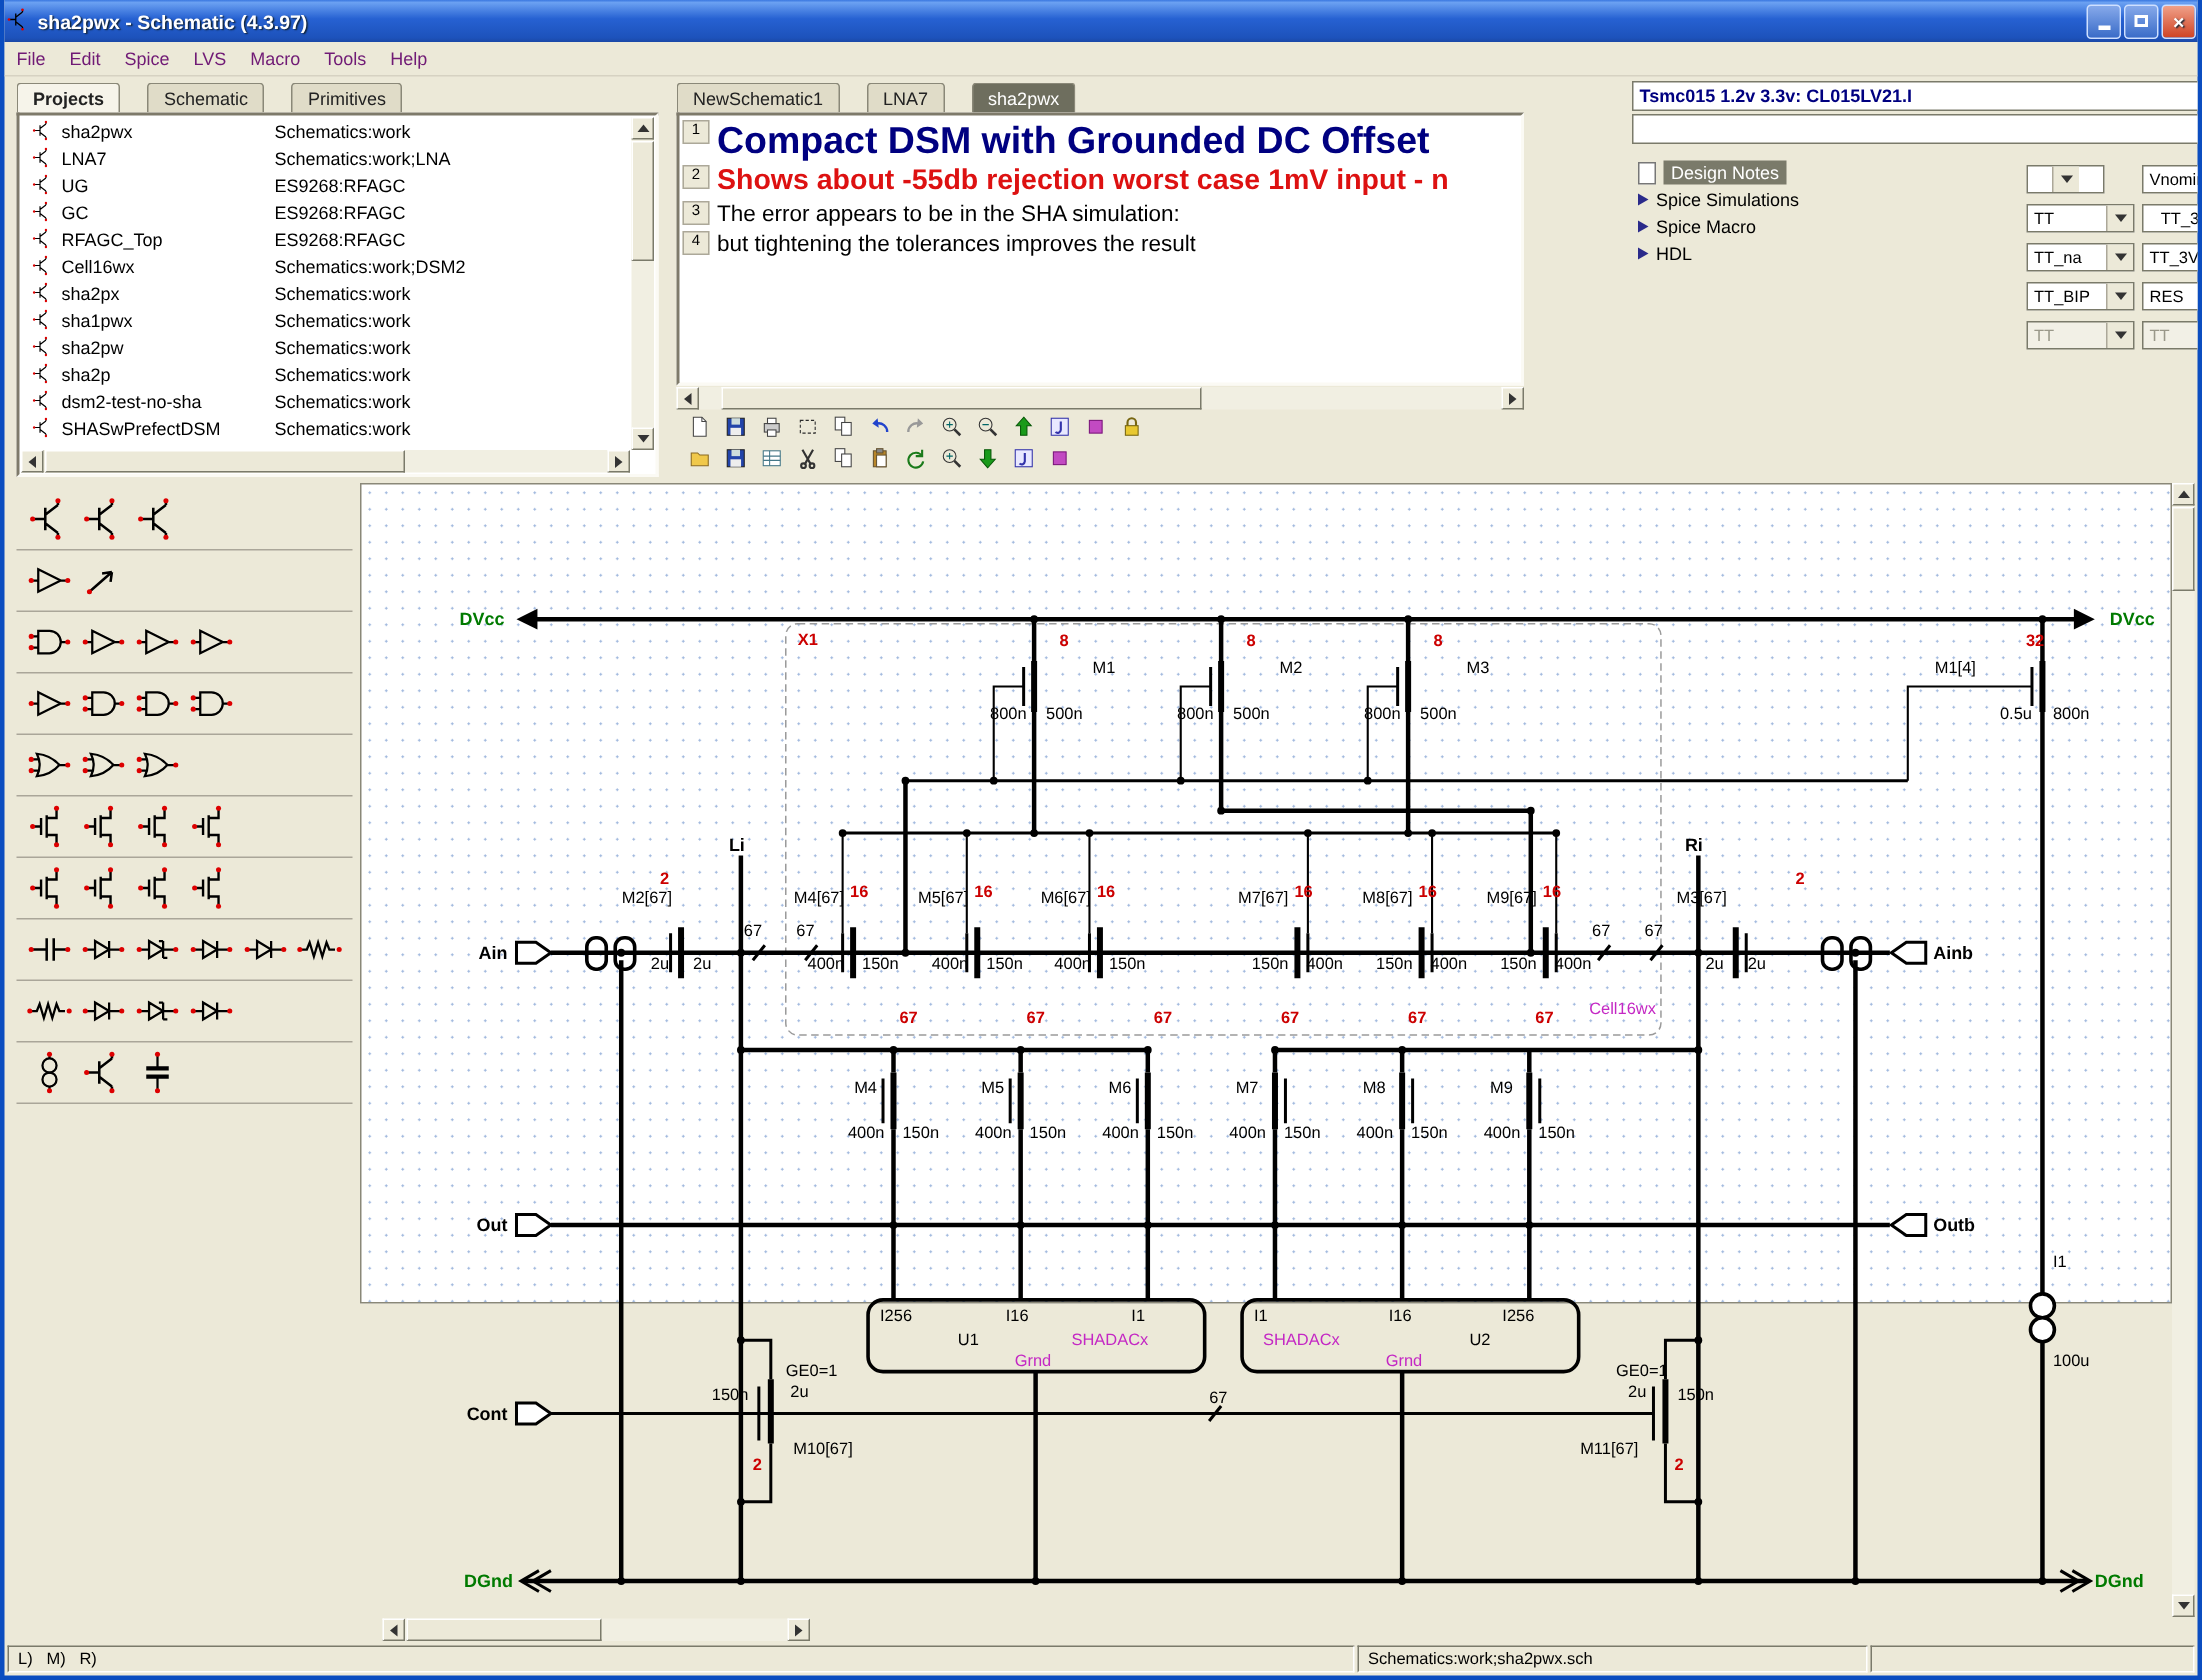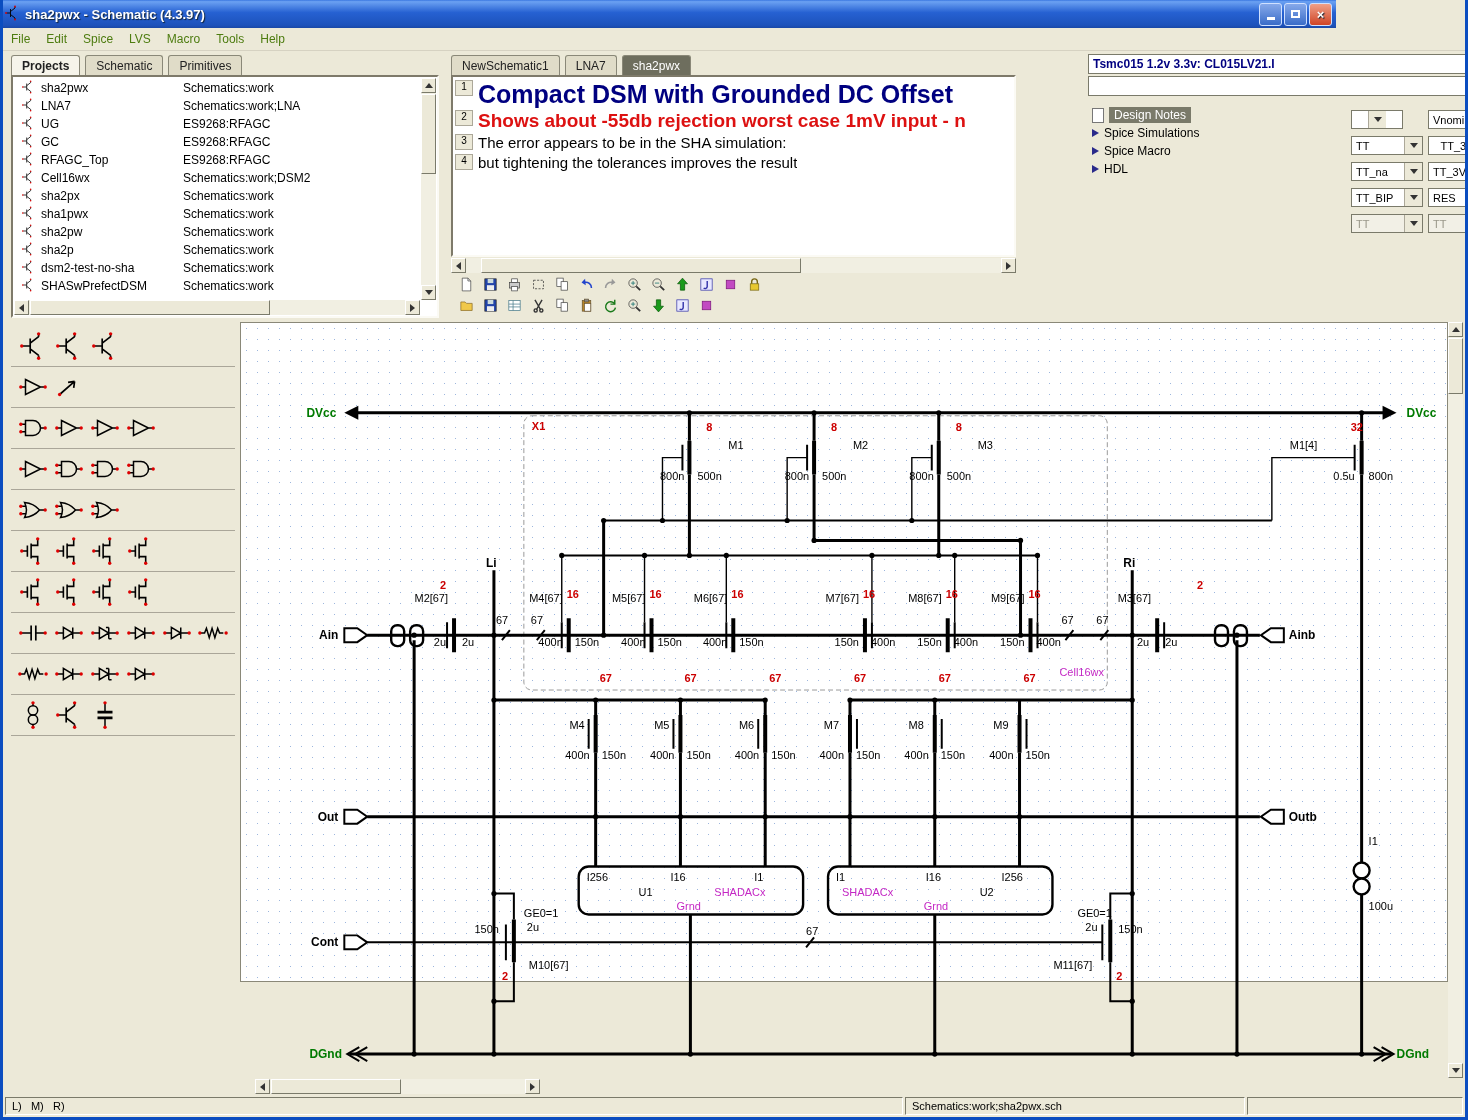--- a/index.html
+++ b/index.html
@@ -1,35 +1,35 @@
 <!DOCTYPE html>
 <html><head>
 <meta charset="utf-8">
 <style>
   html,body{margin:0;padding:0;background:#555;font-family:"Liberation Sans",sans-serif;}
   #app{position:relative;width:1468px;height:1120px;background:#ece9d8;overflow:hidden;
        border-left:3px solid #0b4dc0;border-right:3px solid #0b4dc0;border-bottom:3px solid #0b4dc0;box-sizing:border-box;}
   
-  .titlebar{position:absolute;left:-3px;top:0;width:1336px;height:28px;box-sizing:border-box;
+  .titlebar{position:absolute;left:-3px;top:0;width:1468px;height:28px;box-sizing:border-box;
     background:linear-gradient(180deg,#3a77e0 0%,#6ba1f2 6%,#2661d2 45%,#1d52bb 90%,#1a48a6 100%);
     display:flex;align-items:center;padding:0 4px;color:#fff;font-weight:bold;font-size:13px;text-shadow:1px 1px 1px #123;}
   .titlebar .ttl{margin-left:5px;flex:1;white-space:nowrap;}
   .winbtn{width:21px;height:21px;margin-left:2px;border-radius:3px;border:1px solid #cfe0ff;
     background:linear-gradient(#86a9ea,#3a6cc8);display:flex;align-items:center;justify-content:center;color:#fff;}
   .winbtn.close{background:linear-gradient(#f0a088,#cf4426);}
   .glyph-min{width:8px;height:3px;background:#fff;margin-top:9px;}
   .glyph-max{width:9px;height:8px;border:2px solid #fff;box-sizing:border-box;}
   .glyph-x{font-size:13px;font-weight:bold;line-height:1;}
   
   .menubar{position:absolute;left:0;top:28px;width:100%;height:22px;background:#ece9d8;display:flex;
     font-size:12px;border-bottom:1px solid #d6d2c2;}
-  .menu-item{padding:4px 8px 0 8px;color:#4d7c0f;}
+  .menu-item{padding:4px 8px 0 8px;color:#701a75;}
   
   .panel{position:absolute;}
-  .tabs{display:flex;gap:5px;height:21px;align-items:flex-end;}
+  .tabs{display:flex;gap:18px;height:21px;align-items:flex-end;}
   .tab{padding:3px 10px 2px 10px;font-size:12px;background:#e0dcc8;border:1px solid #8a8878;border-bottom:none;
        border-radius:3px 3px 0 0;color:#222;}
   .tab.active{background:#f6f4ea;font-weight:bold;}
   .tab.dark{background:#6e6e5e;color:#fff;}
   .sunken{border:2px solid;border-color:#7e7a6a #fbfaf4 #fbfaf4 #7e7a6a;background:#fff;box-sizing:border-box;}
   
   .sb{position:absolute;background:#f1efe2;}
   .sb-btn{position:absolute;width:15px;height:15px;background:#ece9d8;border:1px solid;border-color:#fff #7a7a6a #7a7a6a #fff;
      box-sizing:border-box;display:flex;align-items:center;justify-content:center;}
   .sb-thumb{position:absolute;background:#ece9d8;border:1px solid;border-color:#fff #7a7a6a #7a7a6a #fff;box-sizing:border-box;}
@@ -65,21 +65,21 @@
   
   .titem{display:flex;align-items:center;height:18px;font-size:12px;gap:5px;padding-left:2px;}
   .titem .tri-b{width:0;height:0;border-left:7px solid #2a2a8a;border-top:4px solid transparent;border-bottom:4px solid transparent;}
   .titem .doc{width:10px;height:13px;background:#fff;border:1px solid #777;}
   .titem.sel .lbl{background:#7a7a6a;color:#fff;padding:1px 5px;}
   
   .palette{position:absolute;left:8px;top:326px;width:224px;height:752px;background:#ece9d8;}
   .pal-row{display:flex;flex-wrap:wrap;align-items:center;padding:3px 4px;border-bottom:1px solid #aaa699;}
   .sym{width:36px;height:34px;display:flex;align-items:center;justify-content:center;}
   
-  .canvas-wrap{position:absolute;left:237px;top:322px;width:1208px;height:660px;background:#fff;border:1px solid #8a8878;box-sizing:border-box;
+  .canvas-wrap{position:absolute;left:237px;top:322px;width:1208px;height:547px;background:#fff;border:1px solid #8a8878;box-sizing:border-box;
      background-image:radial-gradient(circle,#9db6dd 0.9px,transparent 0.9px);background-size:11px 11px;}
   
   .statusbar{position:absolute;left:0;top:1096px;width:100%;height:21px;}
   .seg{position:absolute;top:1px;height:18px;border:1px solid;border-color:#7a7a6a #fff #fff #7a7a6a;font-size:11px;
      display:flex;align-items:center;padding:0 6px;box-sizing:border-box;white-space:pre;}
 </style>
 </head>
 <body>
 
 <svg width="0" height="0" style="position:absolute">

